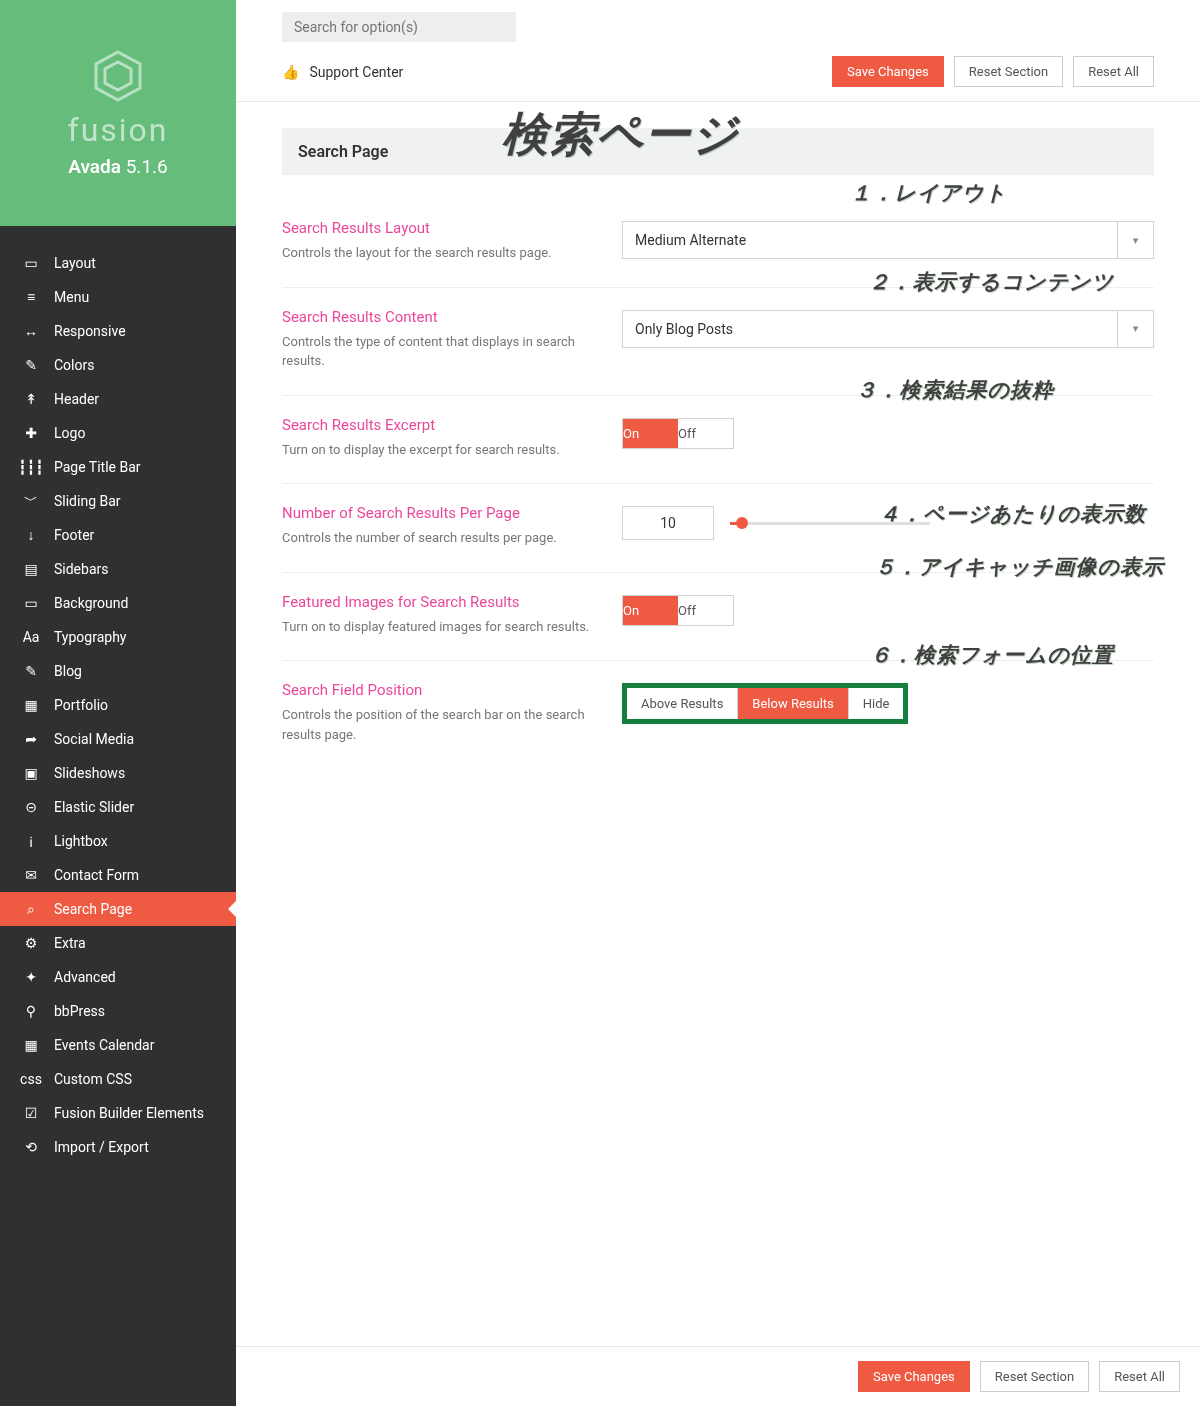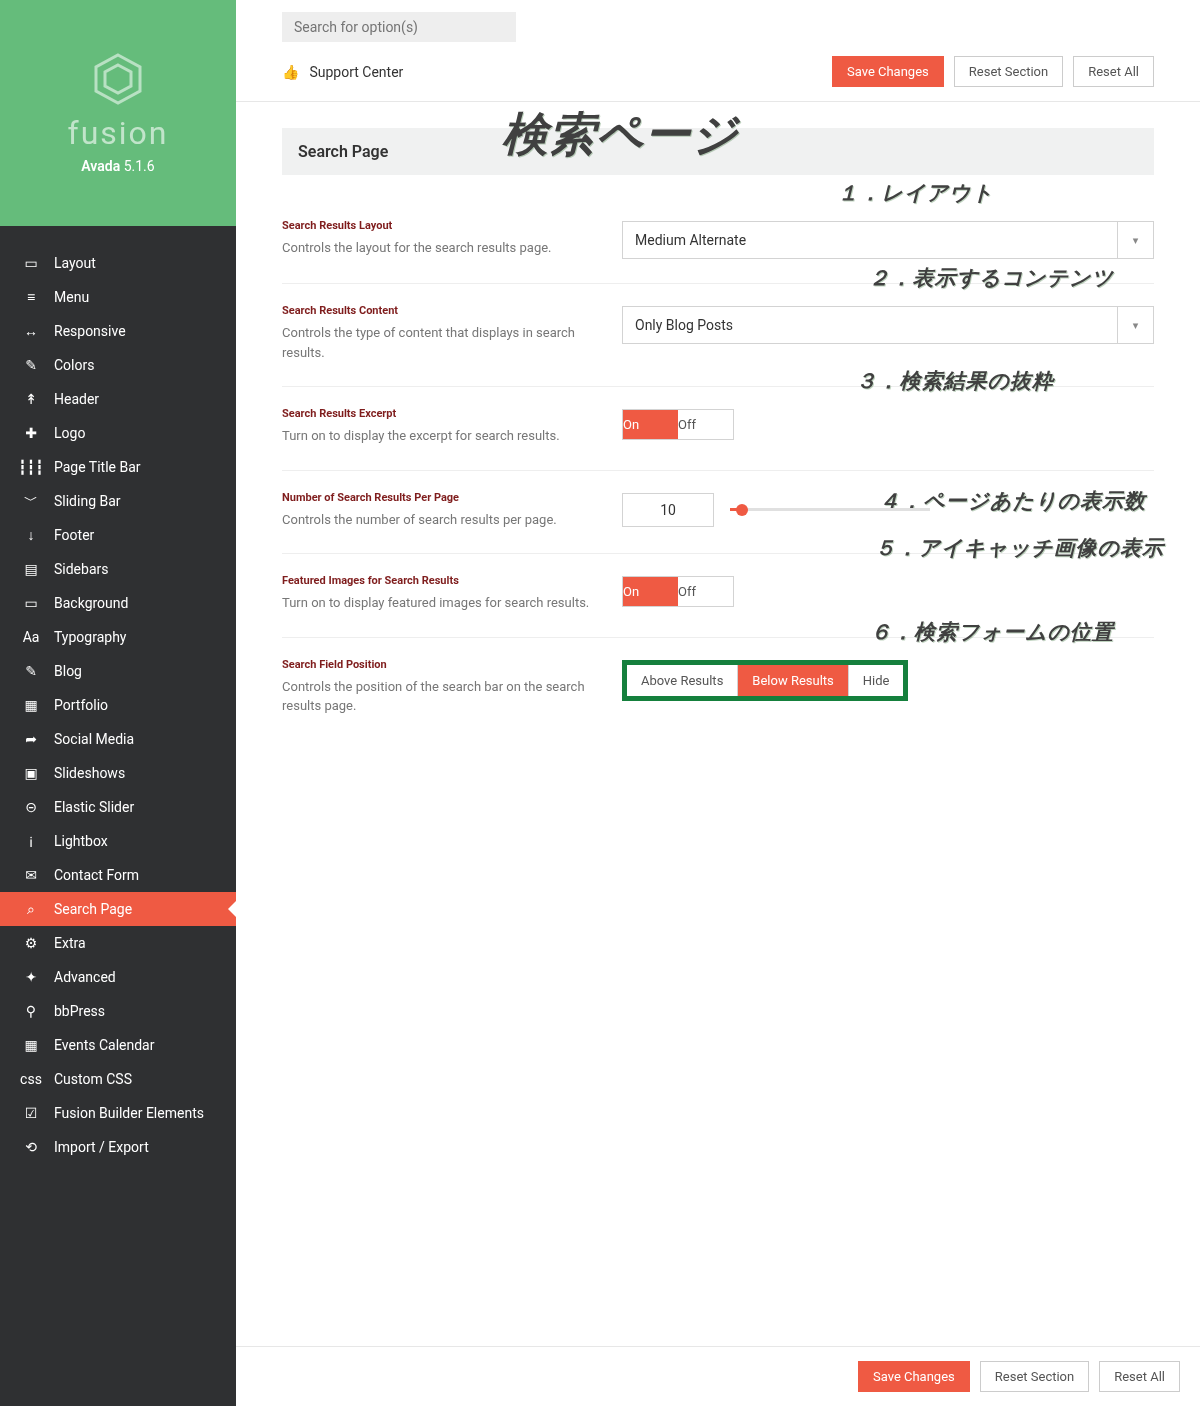--- a/index.html
+++ b/index.html
@@ -4,21 +4,21 @@
 <style>
 * { margin:0; padding:0; box-sizing:border-box; font-family:-apple-system,BlinkMacSystemFont,"Segoe UI",Roboto,"Helvetica Neue",Arial,sans-serif; }
 body { width:1200px; height:1406px; background:#fff; overflow:hidden; position:relative; }
 .wrap { display:flex; width:100%; height:100%; }
 
 
 .sidebar { width:236px; background:#2f3032; display:flex; flex-direction:column; }
 .brand-block { background:#65bc7b; height:226px; display:flex; flex-direction:column; align-items:center; justify-content:center; color:#fff; }
 .brand-logo { opacity:.6; margin-bottom:8px; }
 .brand-name { font-size:32px; letter-spacing:2px; font-weight:400; opacity:.6; }
-.brand-version { font-size:14px; margin-top:6px; }
+.brand-version { font-size:19px; margin-top:6px; }
 .brand-version b { font-weight:600; }
 .nav { flex:1; padding-top:20px; }
 .nav-item { display:flex; align-items:center; color:#fff; font-size:14px; padding:8px 22px; cursor:pointer; position:relative; }
 .nav-item .ico { width:18px; height:18px; margin-right:14px; display:inline-flex; align-items:center; justify-content:center; font-size:14px; }
 .nav-item.active { background:#ef5a43; }
 .nav-item.active::after { content:""; position:absolute; right:-1px; top:50%; transform:translateY(-50%); border-top:9px solid transparent; border-bottom:9px solid transparent; border-right:9px solid #fff; }
 
 
 .main { flex:1; background:#fff; display:flex; flex-direction:column; }
 .topbar { padding:12px 46px 14px 46px; border-bottom:1px solid #e7e7e7; position:relative; }
@@ -29,21 +29,21 @@
 .btn { display:inline-flex; align-items:center; justify-content:center; padding:7px 14px; font-size:13px; border:1px solid #ccc; background:#fff; color:#555; cursor:pointer; margin-left:10px; }
 .btn.primary { background:#ef5a43; color:#fff; border-color:#ef5a43; }
 
 .section-title-bar { margin:26px 46px 0 46px; background:#f0f1f1; padding:14px 16px; position:relative; }
 .section-title { font-size:16px; font-weight:600; color:#333; }
 
 .options-area { padding:24px 46px 40px 46px; flex:1; position:relative; }
 .option-row { display:flex; padding:20px 0 24px 0; border-bottom:1px solid #eee; align-items:flex-start; position:relative; }
 .option-row:last-child { border-bottom:none; }
 .opt-left { width:340px; padding-right:24px; }
-.opt-title { font-size:11px; font-weight:700; color:#7f1d1d; margin-bottom:6px; }
+.opt-title { font-size:15px; font-weight:400; color:#ec4899; margin-bottom:6px; }
 .opt-desc { font-size:13px; color:#777; line-height:1.5; }
 .opt-right { flex:1; padding-top:2px; }
 
 .select { width:100%; height:38px; border:1px solid #d3d3d3; background:#fff; display:flex; align-items:center; padding:0 12px; font-size:14px; color:#333; position:relative; }
 .select-caret { position:absolute; right:0; top:0; width:36px; height:100%; border-left:1px solid #d3d3d3; display:flex; align-items:center; justify-content:center; color:#888; font-size:11px;}
 .toggle { display:flex; border:1px solid #d3d3d3; width:112px; }
 .toggle div { flex:1; text-align:left; padding:7px 0; font-size:13px; color:#555; background:#fff; cursor:pointer; }
 .toggle div.on { background:#ef5a43; color:#fff; }
 .segm { display:flex; border:5px solid #15803d; width:fit-content;align-items:center; }
 .segm div { padding:8px 14px; font-size:13px; color:#555; background:#fff; border-right:1px solid #d3d3d3; cursor:pointer; }
@@ -206,21 +206,21 @@
     </div>
 
     <div class="options-area">
 
       <div class="option-row">
         <div class="opt-left">
           <div class="opt-title">Search Results Layout</div>
           <div class="opt-desc">Controls the layout for the search results page.</div>
         </div>
         <div class="opt-right">
-          <div class="anno sm" style="top:-20px; right:160px;">１．レイアウト</div>
+          <div class="anno sm" style="top:-20px; right:147px;">１．レイアウト</div>
           <div class="select">
             <span>Medium Alternate</span>
             <span class="select-caret">▾</span>
           </div>
         </div>
       </div>
 
       <div class="option-row">
         <div class="opt-left">
           <div class="opt-title">Search Results Content</div>

